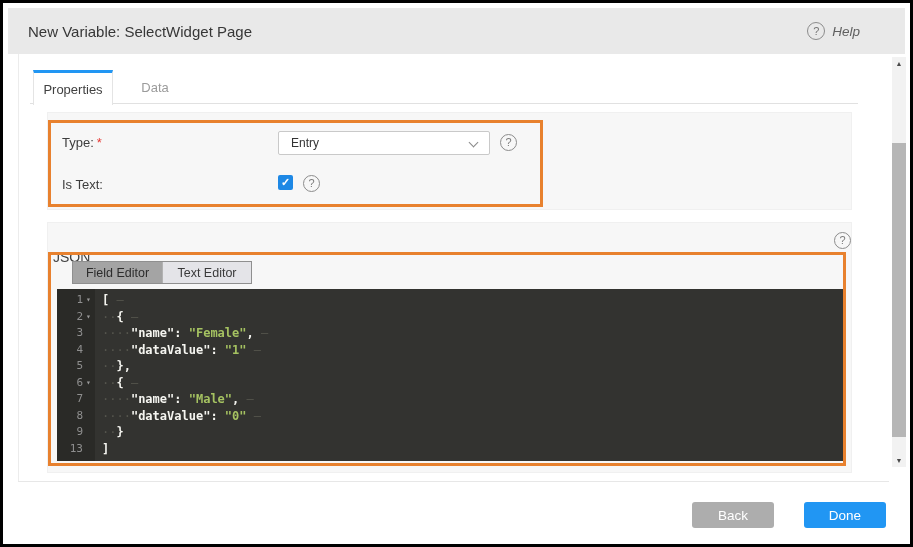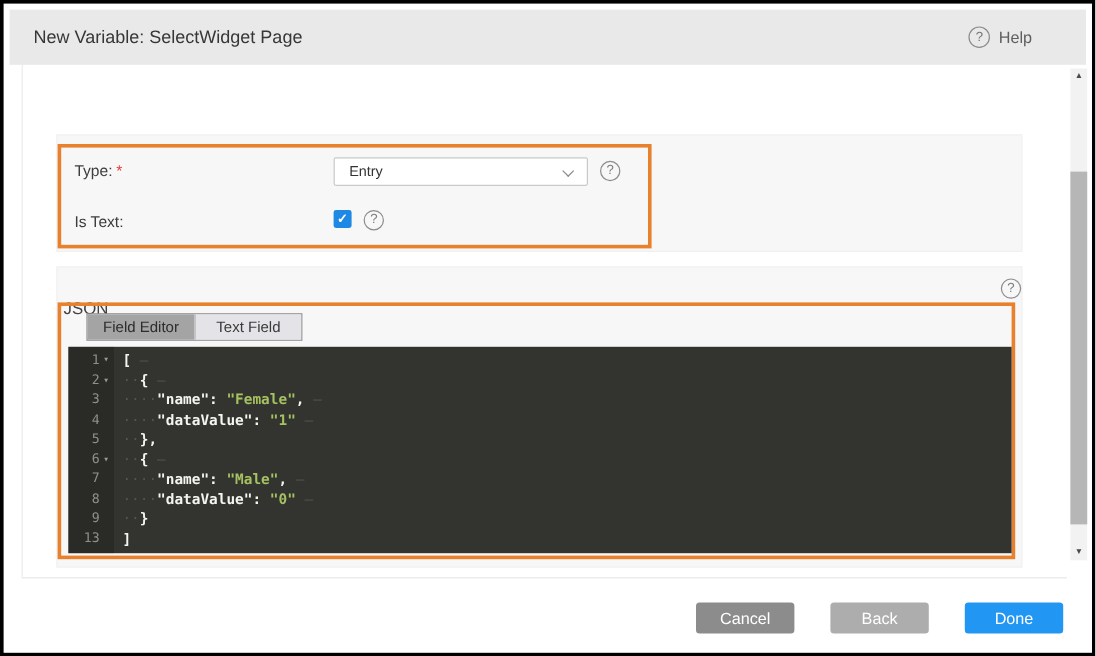--- a/index.html
+++ b/index.html
@@ -8,21 +8,21 @@
   .screen { position:relative; width:913px; height:547px; background:#fff; overflow:hidden; }
   .frame-border { position:absolute; inset:0; border:3px solid #000; z-index:60; pointer-events:none; }
 
   
   .header { position:absolute; left:8px; top:8px; width:897px; height:46px; background:#e9e9e9; display:flex; align-items:center; }
   .header-title { margin-left:20px; font-size:15px; color:#373737; }
   .header-help { position:absolute; right:45px; top:0; height:46px; display:flex; align-items:center; gap:7px; cursor:pointer; }
   .help-circle { width:17px; height:17px; border:1.5px solid #8c8c8c; border-radius:50%; color:#7c7c7c; font-size:11px; line-height:1;
                  display:flex; align-items:center; justify-content:center; background:transparent; }
   .header-help .help-circle { width:18px; height:18px; color:#757575; }
-  .header-help-text { font-size:13.5px; color:#5f5f5f; }
+  .header-help-text { font-size:13.5px; color:#5f5f5f;font-style:italic; }
 
   
   .vline-left { position:absolute; left:18px; top:54px; width:1px; height:427px; background:#ececec; }
   .footer-sep { position:absolute; left:18px; top:481px; width:871px; height:1px; background:#e7e7e7; }
 
   
   .tab-strip { position:absolute; left:30px; top:70px; width:828px; height:34px; border-bottom:1px solid #e1e1e1; background:transparent; }
   .tab-active { position:absolute; left:3px; top:0; width:80px; height:35px; background:#fff; border-top:3px solid #2196f3;
                 border-left:1px solid #e4e4e4; border-right:1px solid #e4e4e4; display:flex; align-items:center; justify-content:center;
                 font-size:13px; color:#414141; z-index:2; }
@@ -97,20 +97,24 @@
     <div class="header-title">New Variable: SelectWidget Page</div>
     <div class="header-help">
       <span class="help-circle">?</span>
       <span class="header-help-text">Help</span>
     </div>
   </div>
 
   <div class="vline-left"></div>
   <div class="footer-sep"></div>
 
+  <div class="tab-strip">
+    <div class="tab-active">Properties</div>
+    <div class="tab-inactive">Data</div>
+  </div>
 
   <div class="panel panel-props"></div>
   <div class="orange-box orange-1"></div>
 
   <div class="form-label lbl-type">
     <span>Type:</span><span class="required">*</span>
   </div>
   <div class="select">
     <span>Entry</span>
     <span class="chevron"></span>
@@ -123,21 +127,21 @@
   </div>
   <span class="help-circle help-2">?</span>
 
   <div class="panel panel-json"></div>
   <div class="json-label">JSON</div>
   <span class="help-circle help-3">?</span>
   <div class="orange-box orange-2"></div>
 
   <div class="mode-tabs">
     <div class="mode-tab mode-tab-active">Field Editor</div>
-    <div class="mode-tab mode-tab-inactive">Text Field</div>
+    <div class="mode-tab mode-tab-inactive">Text Editor</div>
   </div>
 
   <div class="editor">
     <div class="gutter-strip"></div>
     <div class="code-lines" id="code-lines">
         <div class="code-line">
           <span class="gutter-cell">
             <span class="ln">1</span>
             <span class="fold">▾</span>
           </span>
@@ -208,16 +212,15 @@
         </div>
       </div>
   </div>
 
   <div class="scrollbar">
     <div class="scroll-arrow scroll-up">▲</div>
     <div class="scroll-thumb"></div>
     <div class="scroll-arrow scroll-down">▼</div>
   </div>
 
-  <div class="btn btn-cancel">Cancel</div>
   <div class="btn btn-back">Back</div>
   <div class="btn btn-done">Done</div>
 </div>
 
 </body></html>

